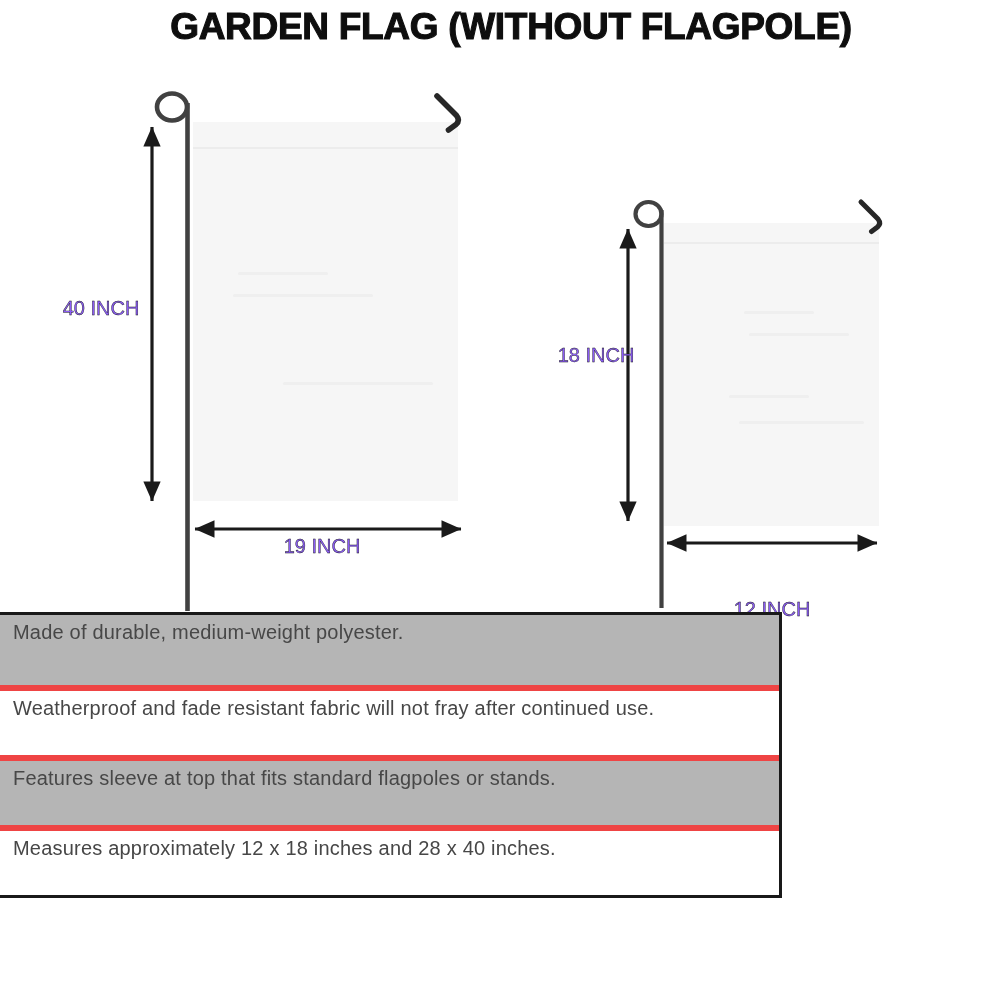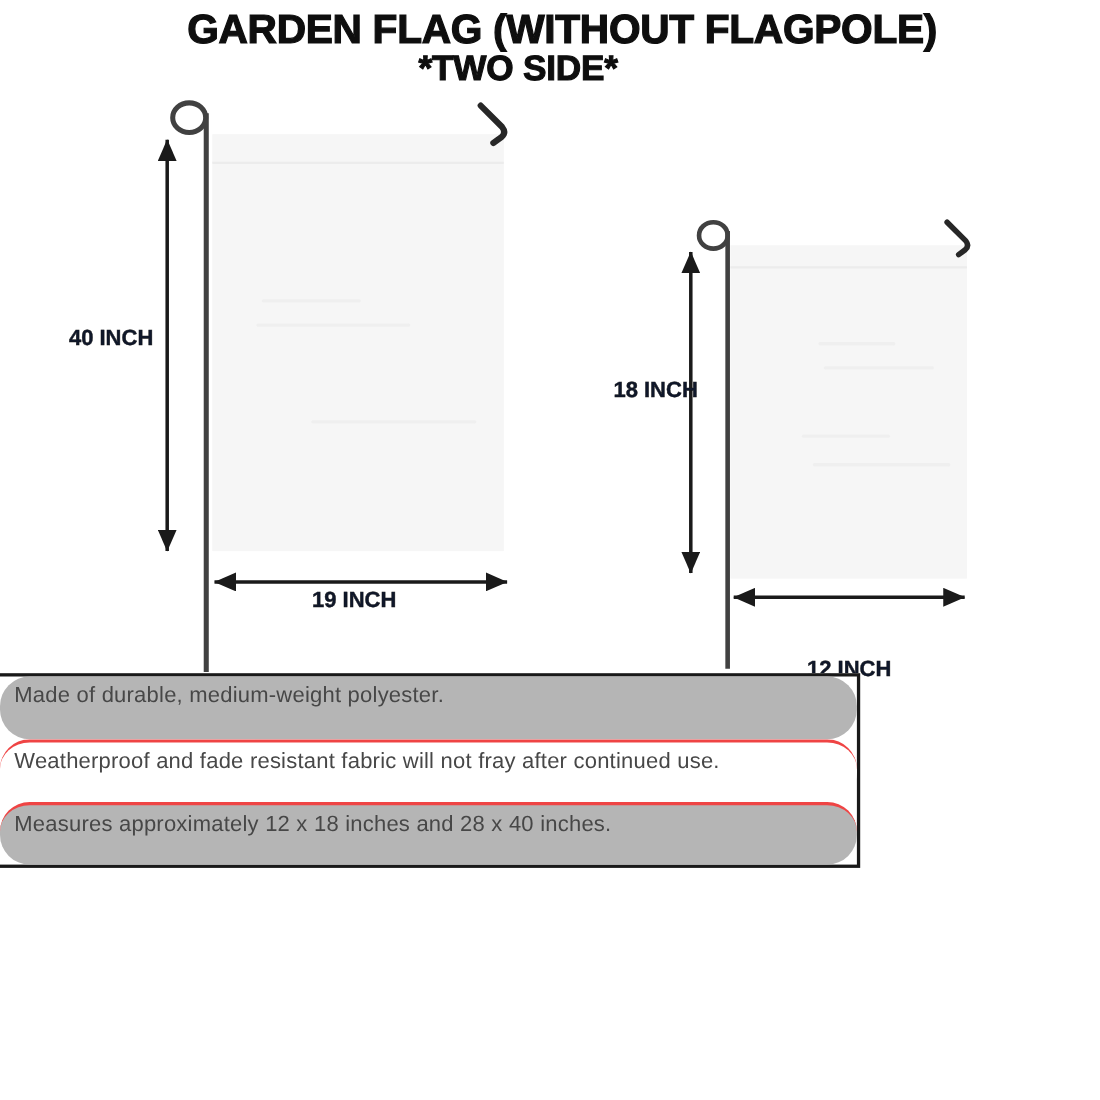--- a/index.html
+++ b/index.html
@@ -31,54 +31,52 @@
   .flag-large{left:193px;top:122px;width:265px;height:379px;}
   .flag-small{left:664px;top:223px;width:215px;height:303px;}
   .seam{position:absolute;left:0;right:0;height:2px;background:#ececec;}
   .flag-large .seam{top:25px;}
   .flag-small .seam{top:19px;}
   .fold{position:absolute;height:3px;background:#efefef;border-radius:2px;}
 
   
   .dim{
     position:absolute;transform:translate(-50%,-50%);
-    font-size:20px;font-weight:700;color:#0f172a;white-space:nowrap;
+    font-size:20px;font-weight:400;color:#8b5cf6;white-space:nowrap;
     -webkit-text-stroke:0.4px #141414;
   }
   .dim-40{left:101px;top:308px;}
   .dim-28{left:322px;top:546px;}
   .dim-18{left:596px;top:355px;}
   .dim-12{left:772px;top:561px;margin-top:48px;}
 
   
   .overlay{position:absolute;left:0;top:0;pointer-events:none;}
 
   
   .specs{
     position:absolute;left:-3px;top:612px;width:779px;
     border:3px solid #191919;background:#ffffff;
   }
   .spec-row{
-    height:57px;box-sizing:border-box;
+    height:70px;box-sizing:border-box;
     padding:6px 12px 0 13px;
     font-size:20px;color:#474747;
     letter-spacing:0.2px;
-    border-radius:27px;
   }
-  .spec-row + .spec-row{border-top:3px solid #ef4444;}
+  .spec-row + .spec-row{border-top:6px solid #ef4444;}
   .spec-row:nth-child(odd){background:#b5b5b5;}
   .spec-row:nth-child(even){background:#ffffff;}
 </style>
 </head>
 <body>
 
 <div class="canvas">
 
   <div class="title-line1">GARDEN FLAG (WITHOUT FLAGPOLE)</div>
-  <div class="title-line2">*TWO SIDE*</div>
 
   <div class="flag flag-large">
     <div class="seam"></div>
     <div class="fold" style="left:45px;top:150px;width:90px;"></div>
     <div class="fold" style="left:40px;top:172px;width:140px;"></div>
     <div class="fold" style="left:90px;top:260px;width:150px;"></div>
   </div>
 
   <div class="flag flag-small">
     <div class="seam"></div>
@@ -115,17 +113,20 @@
   <div class="dim dim-12">12 INCH</div>
 
   <div class="specs">
     <div class="spec-row">
       <span>Made of durable, medium-weight polyester.</span>
     </div>
     <div class="spec-row">
       <span>Weatherproof and fade resistant fabric will not fray after continued use.</span>
     </div>
     <div class="spec-row">
+      <span>Features sleeve at top that fits standard flagpoles or stands.</span>
+    </div>
+    <div class="spec-row">
       <span>Measures approximately 12 x 18 inches and 28 x 40 inches.</span>
     </div>
   </div>
 
 </div>
 
 </body></html>

